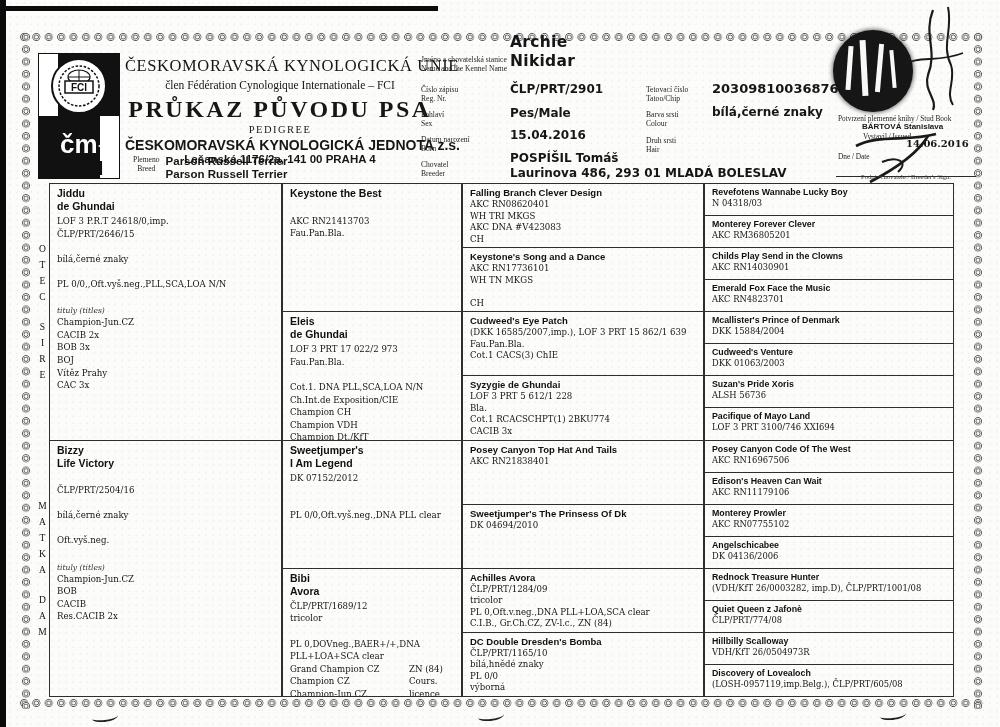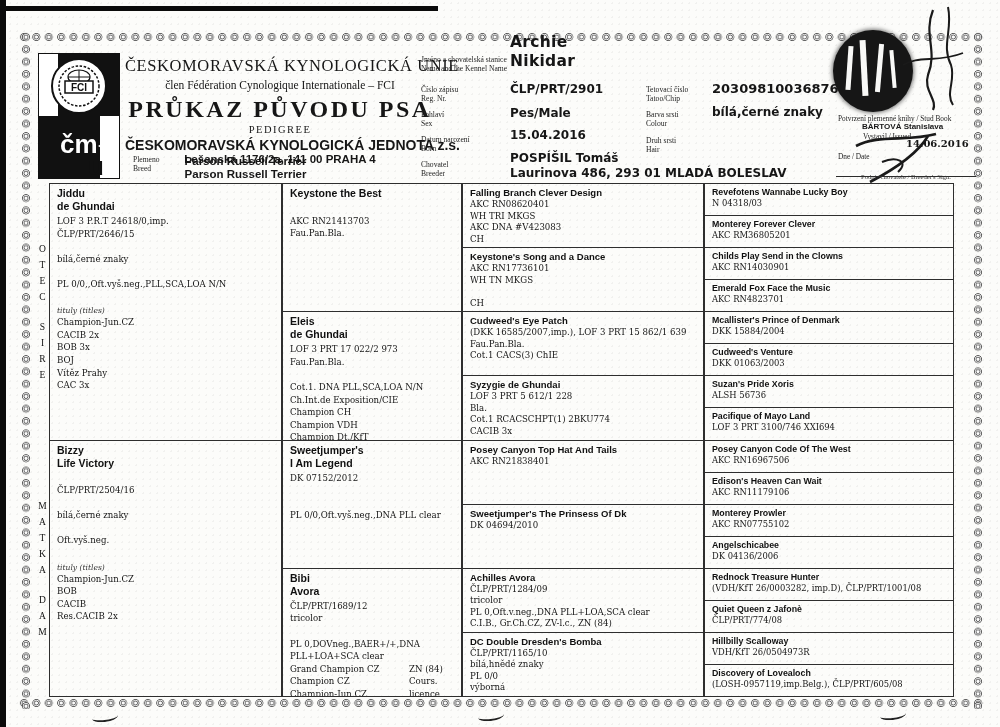--- a/index.html
+++ b/index.html
@@ -18,21 +18,21 @@
   .orn-right{left:972px;top:31px;width:12px;height:678px;background-size:12px 12.4px;}
   .squig{position:absolute;width:26px;height:8px;border-bottom:2px solid #222;border-radius:0 0 60% 40%;transform:rotate(-4deg);}
   
   .hdr-center{position:absolute;left:125px;top:56px;width:310px;text-align:center;}
   .org-union{font-size:16.5px;letter-spacing:.6px;white-space:nowrap;}
   .org-member{font-size:11.5px;margin-top:3px;}
   .main-title{font-size:24px;font-weight:bold;letter-spacing:2.5px;margin-top:5px;white-space:nowrap;}
   .ped-sub{font-size:10.5px;letter-spacing:1.5px;margin-top:1px;}
   .issuer{font-family:"Liberation Sans",sans-serif;font-weight:bold;font-size:14px;margin-top:2px;white-space:nowrap;}
   .issuer-addr{font-family:"Liberation Sans",sans-serif;font-weight:bold;font-size:11.5px;}
-  .breed-row{position:absolute;left:133px;top:155px;display:flex;gap:25px;text-align:left;}
+  .breed-row{position:absolute;left:133px;top:155px;display:flex;gap:6px;text-align:center;}
   .lbl{font-size:7.6px;line-height:9px;color:#242424;}
   .breed-vals{font-family:"Liberation Sans",sans-serif;font-weight:bold;font-size:11.5px;line-height:13px;white-space:nowrap;}
   .field-label{position:absolute;width:110px;}
   .field-value{position:absolute;font-family:"DejaVu Sans","Liberation Sans",sans-serif;font-weight:bold;white-space:nowrap;}
   .dogname{font-size:15.5px;letter-spacing:.3px;}
   .val12{font-size:12px;}
   
   .stamp{position:absolute;left:833px;top:30px;width:80px;height:82px;background:#161616;border-radius:50%;box-shadow:0 0 4px 1px rgba(20,20,20,.6);}
   .stamp span{position:absolute;background:#f8f8f6;}
   .sigline{position:absolute;left:836px;top:176px;width:140px;border-top:1.3px solid #2b2b2b;}

